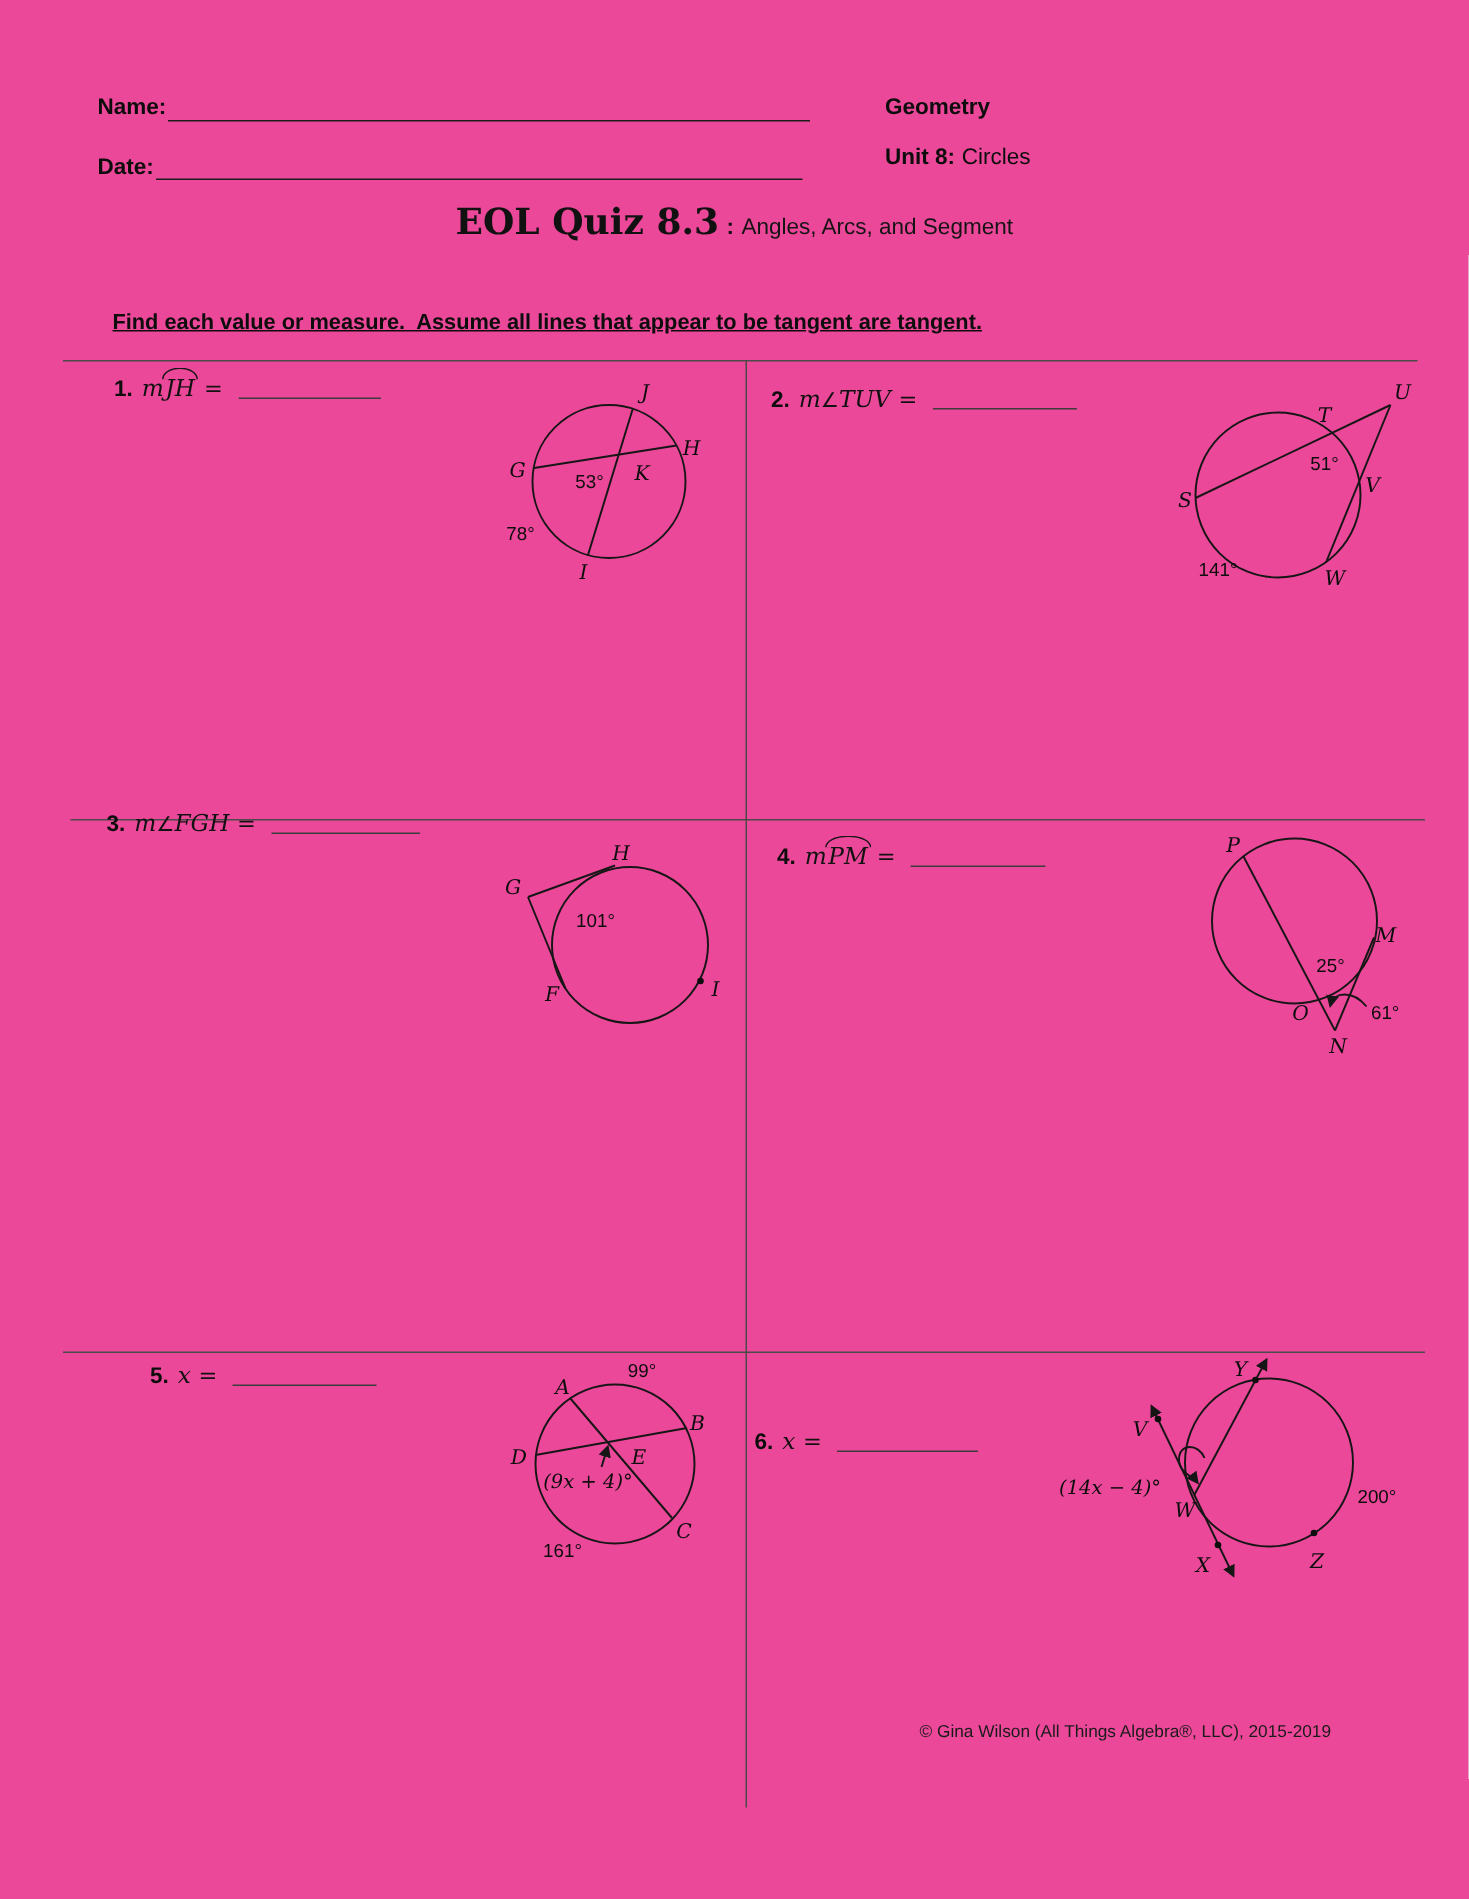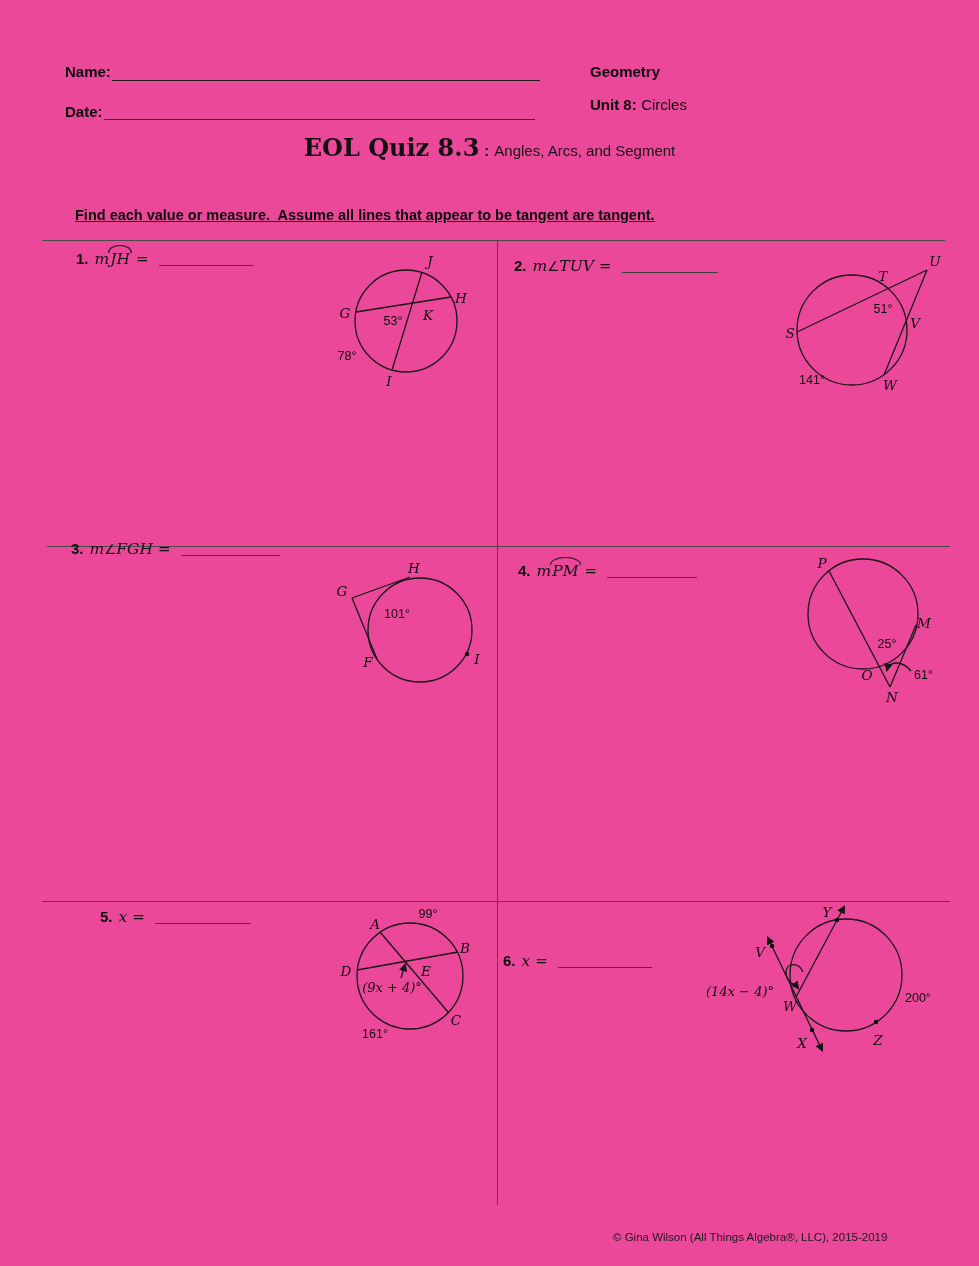--- a/index.html
+++ b/index.html
@@ -36,21 +36,21 @@
   .blank { display:inline-block; border-bottom:1.5px solid #3d3d3d; height:13px; vertical-align:-2px; margin-left:5px; }
   
   .diagram { position:absolute; overflow:visible; }
   .diagram .stroke { stroke:#161616; stroke-width:1.3; fill:none; }
   .diagram .dot { fill:#0d0d0d; stroke:none; }
   .diagram text { fill:#0d0d0d; }
   .pt  { font-family:"DejaVu Serif", serif; font-style:italic; font-size:13.5px; }
   .ang { font-family:"Liberation Sans", sans-serif; font-size:12.5px; }
   .angm{ font-family:"DejaVu Serif", serif; font-style:italic; font-size:13px; }
   
-  .footer { position:absolute; left:613px; top:1231px; font-size:11.5px; color:#1a1a1a; }
+  .footer { position:absolute; left:613px; top:1149px; font-size:11.5px; color:#1a1a1a; }
 </style>
 </head>
 <body>
 
 <div class="sheet">
 
   <svg width="0" height="0" class="abs" aria-hidden="true">
     <defs>
       <marker id="arrow" viewBox="0 0 10 10" refX="7.5" refY="5" markerWidth="6.5" markerHeight="6.5" orient="auto-start-reverse">
         <path d="M0,0 L10,5 L0,10 Z" fill="#161616"></path>

